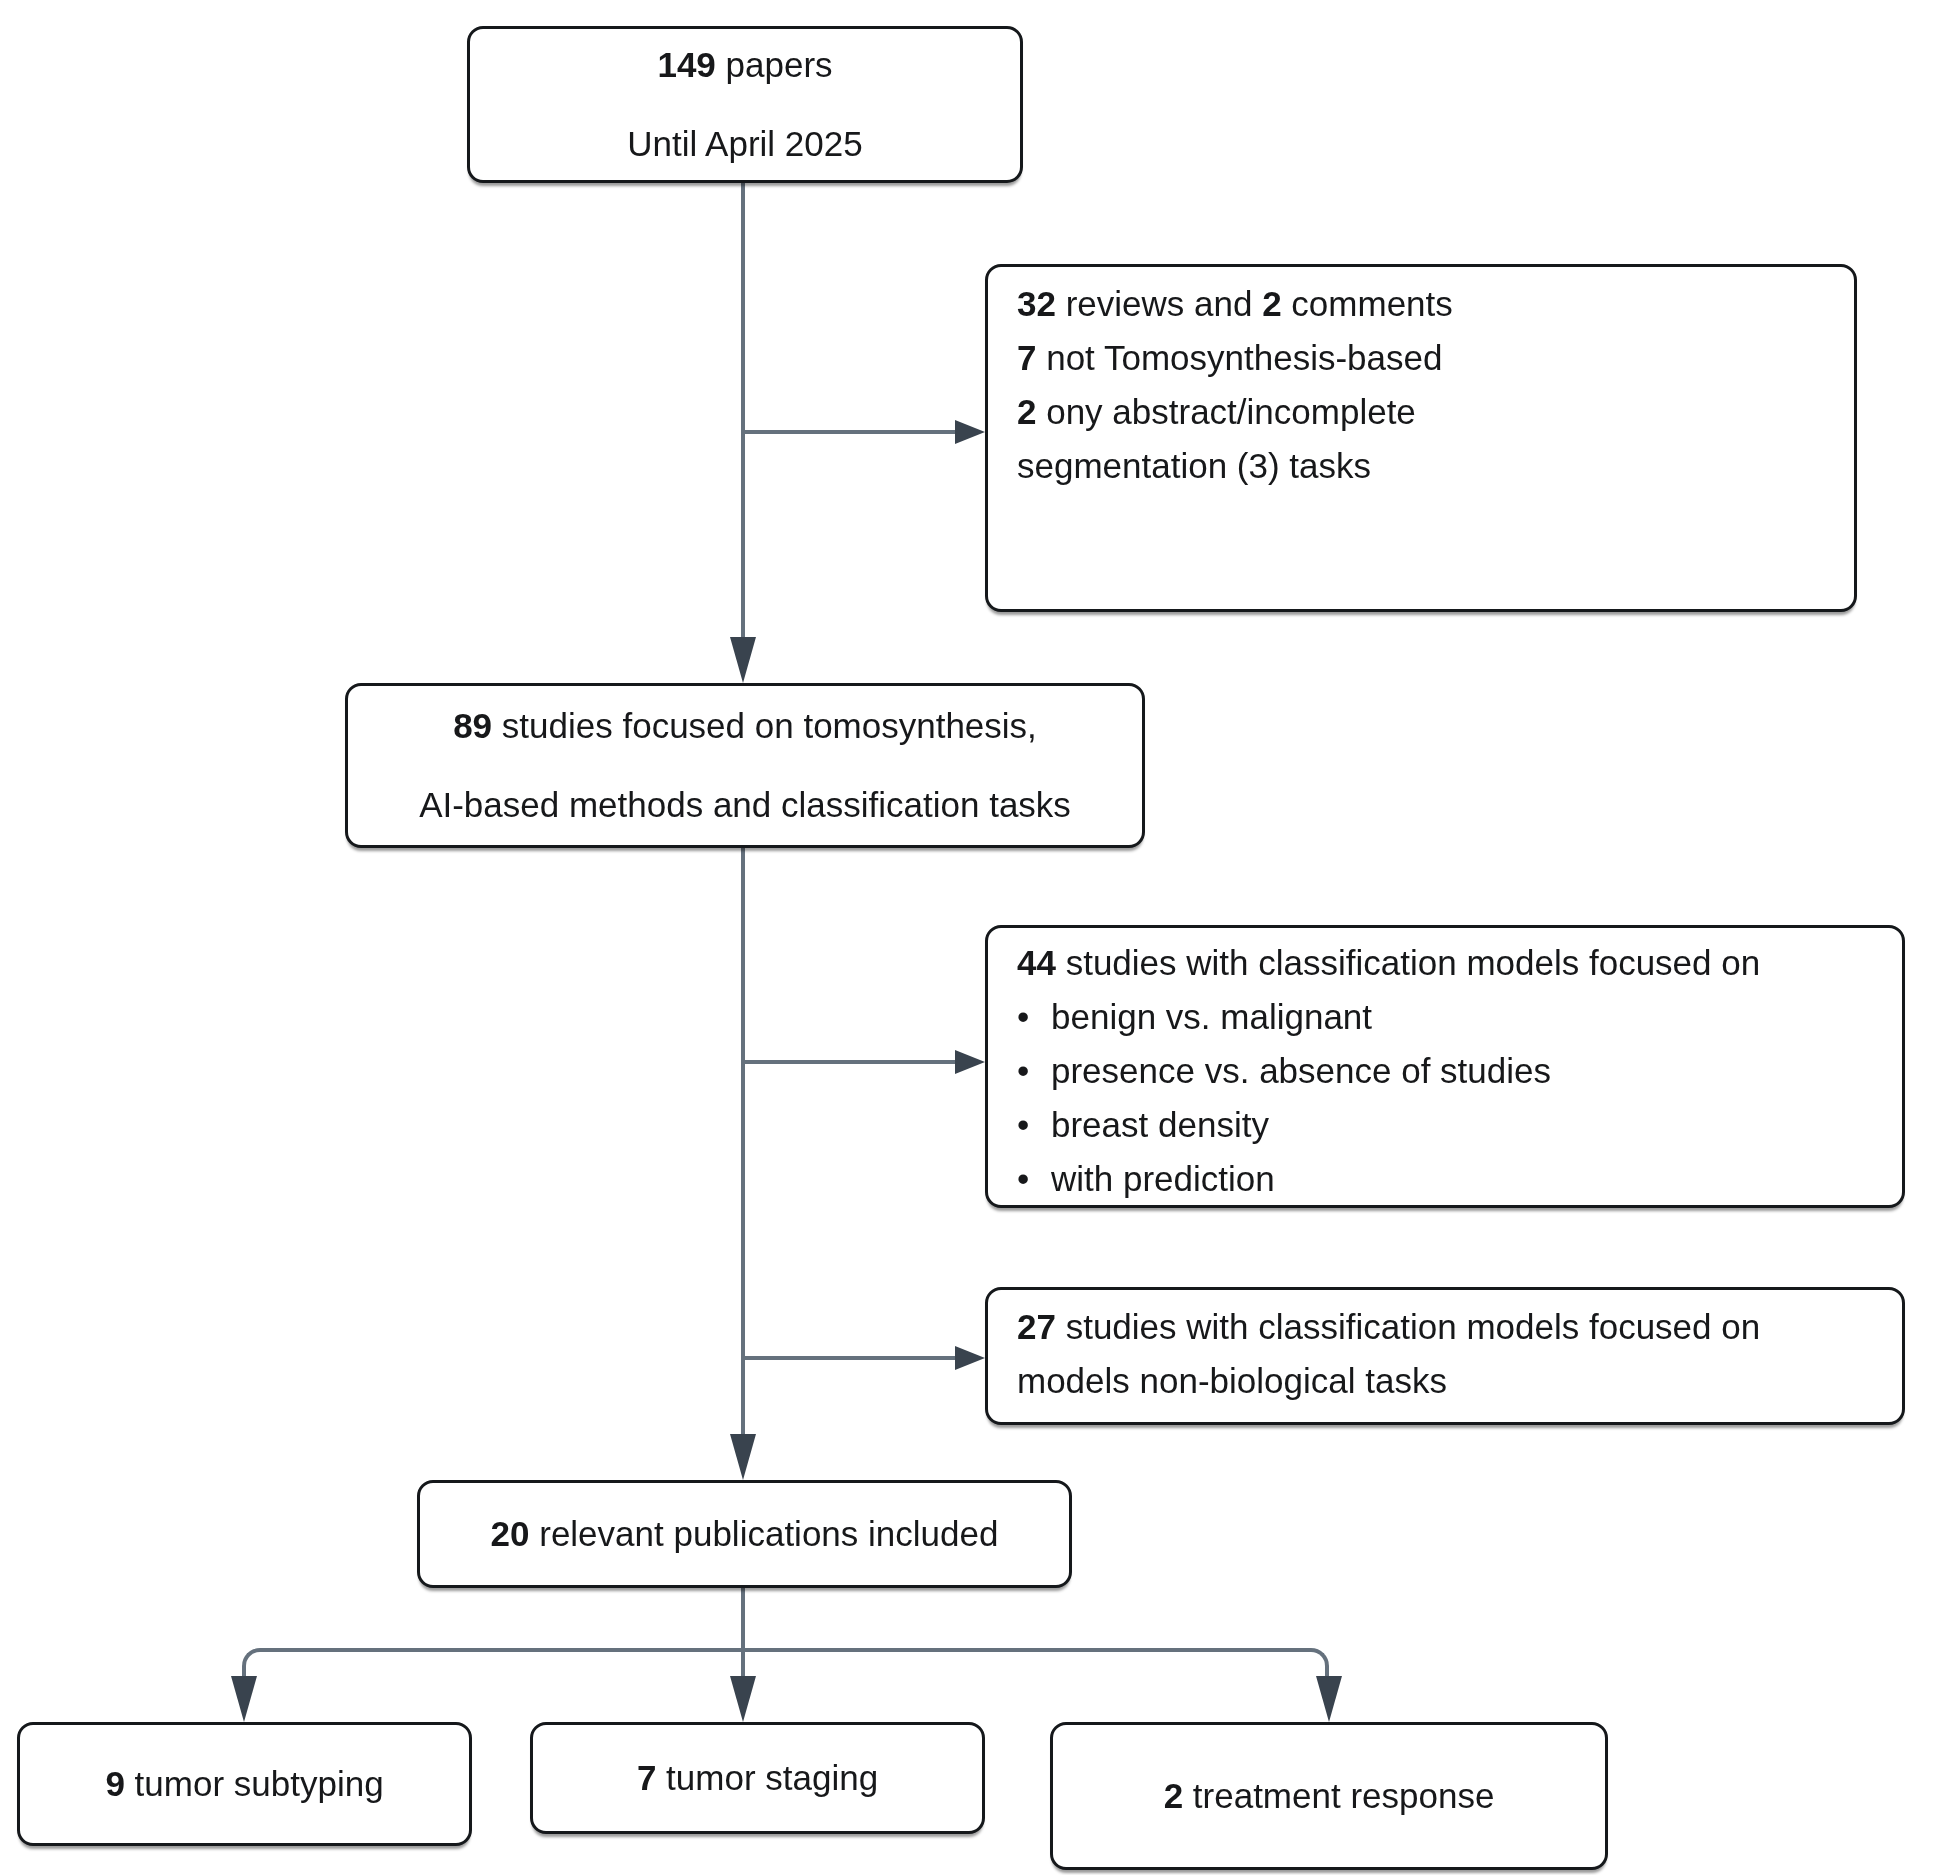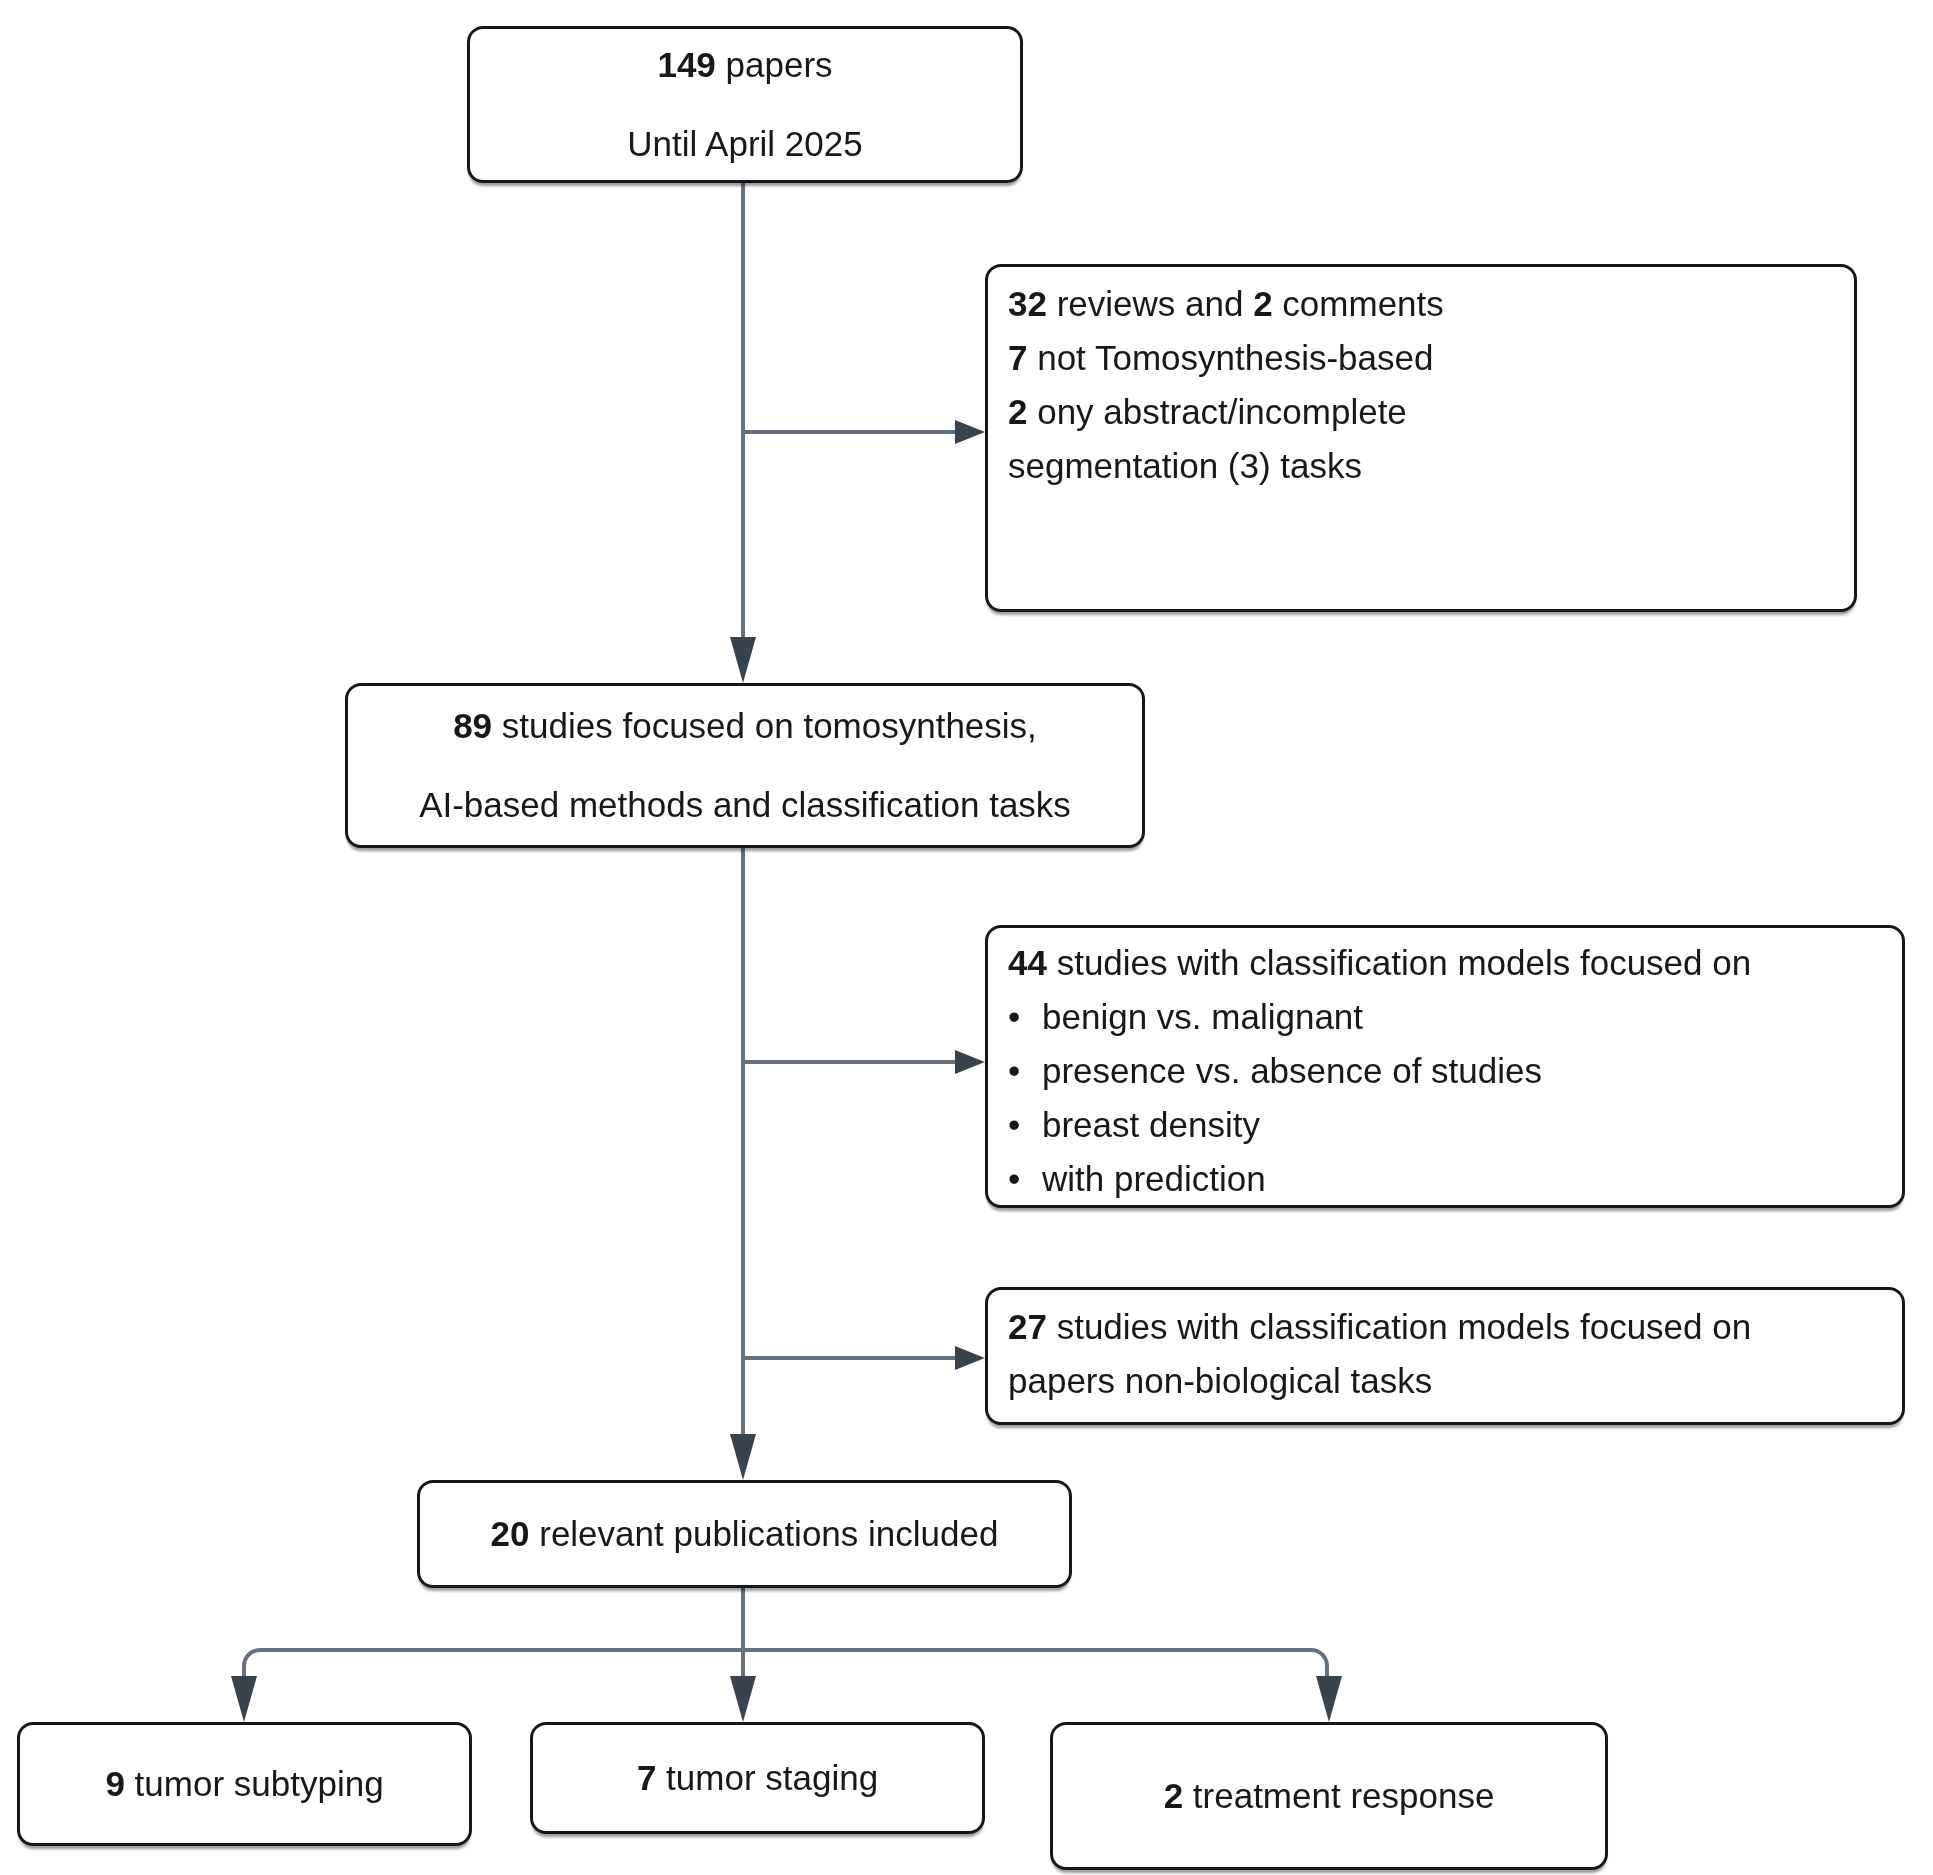--- a/index.html
+++ b/index.html
@@ -20,21 +20,21 @@
     box-sizing:border-box;
     box-shadow:0 5px 3px -2px rgba(0,0,0,.4);
     z-index:2;
     gap:21px;
   }
   .box.center{
     display:flex;flex-direction:column;
     align-items:center;justify-content:center;
     text-align:center;
   }
-  .box.leftalign{padding:10px 20px;}
+  .box.leftalign{padding:10px 29px;}
   .line{line-height:54px;white-space:nowrap;}
   .center .line{line-height:58px;}
   b{font-weight:700;}
   .b-dot{display:inline-block;width:34px;text-align:left;}
   
   .vline{position:absolute;width:4px;background:#65717d;z-index:1;}
   .hline{position:absolute;height:4px;background:#65717d;z-index:1;}
   .elbow{position:absolute;box-sizing:border-box;z-index:1;}
   .elbow.left{border-top:4px solid #65717d;border-left:4px solid #65717d;border-top-left-radius:18px;}
   .elbow.right{border-top:4px solid #65717d;border-right:4px solid #65717d;border-top-right-radius:18px;}
@@ -107,21 +107,21 @@
   <div class="box leftalign" id="box-class">
     <div class="line"><b>44</b><span> studies with classification models focused on</span></div>
     <div class="line"><span class="b-dot">•</span><span>benign vs. malignant</span></div>
     <div class="line"><span class="b-dot">•</span><span>presence vs. absence of studies</span></div>
     <div class="line"><span class="b-dot">•</span><span>breast density</span></div>
     <div class="line"><span class="b-dot">•</span><span>with prediction</span></div>
   </div>
 
   <div class="box leftalign" id="box-nonbio">
     <div class="line"><b>27</b><span> studies with classification models focused on</span></div>
-    <div class="line">papers non-biological tasks</div>
+    <div class="line">models non-biological tasks</div>
   </div>
 
   <div class="box center" id="box-included">
     <div class="line"><b>20</b><span> relevant publications included</span></div>
   </div>
 
   <div class="box center" id="box-subtyping">
     <div class="line"><b>9</b><span> tumor subtyping</span></div>
   </div>
 

